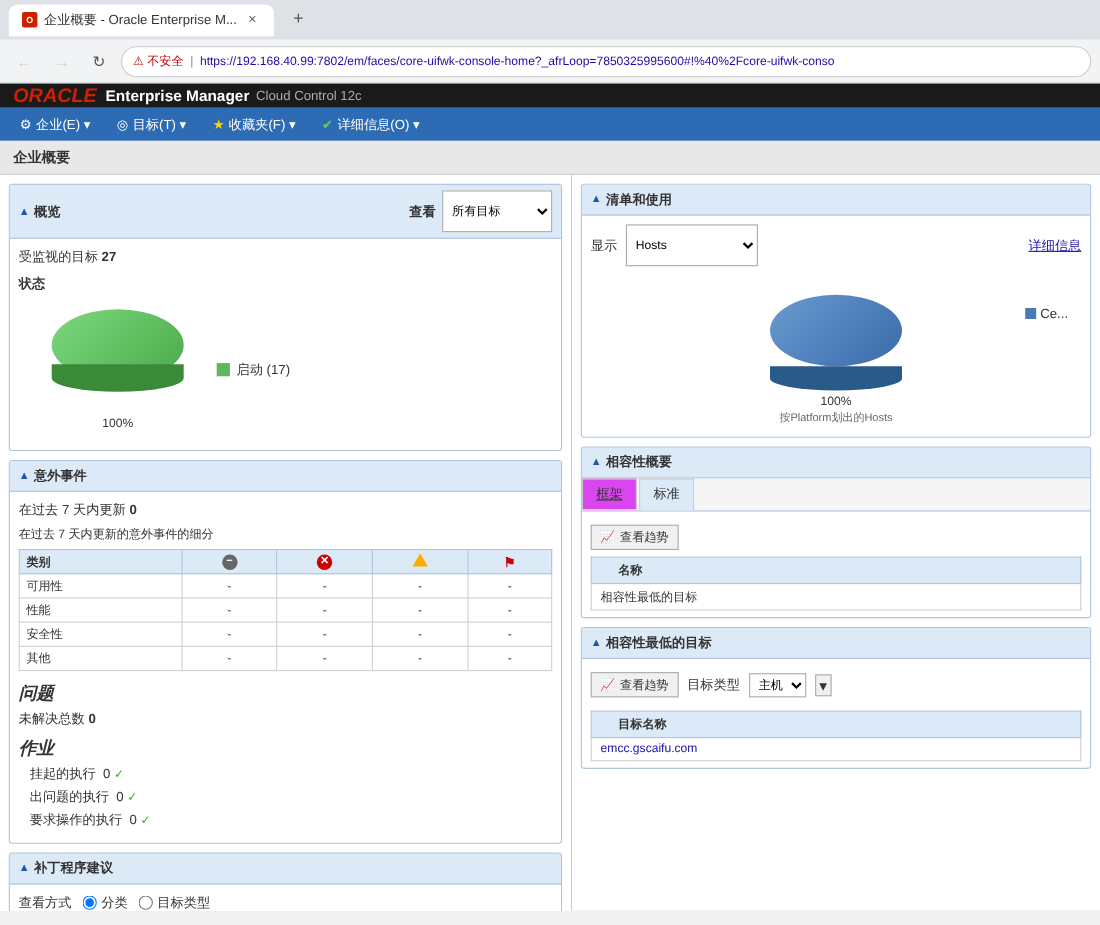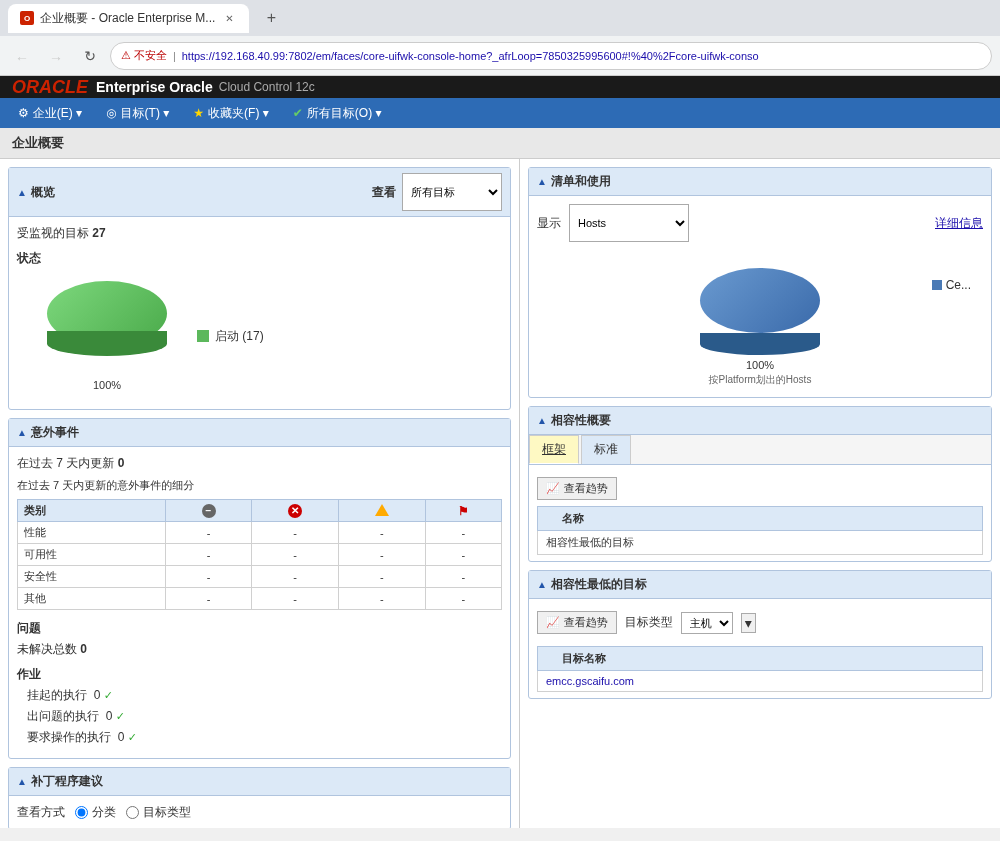--- a/index.html
+++ b/index.html
@@ -57,27 +57,27 @@
     .incidents-table { width: 100%; border-collapse: collapse; font-size: 11px; }
     .incidents-table th { background: #dce9f7; padding: 3px 6px; border: 1px solid #b0c4de; text-align: center; }
     .incidents-table td { padding: 3px 6px; border: 1px solid #d0d0d0; text-align: center; }
     .incidents-table .col-name { text-align: left; margin-left: 40px; }
 
     .icon-circle-minus { display: inline-block; width: 14px; height: 14px; border-radius: 50%; background: #666; color: white; text-align: center; line-height: 14px; font-size: 10px; }
     .icon-circle-x { display: inline-block; width: 14px; height: 14px; border-radius: 50%; background: #cc0000; color: white; text-align: center; line-height: 14px; font-size: 10px; }
     .icon-triangle { display: inline-block; width: 0; height: 0; border-left: 7px solid transparent; border-right: 7px solid transparent; border-bottom: 12px solid #ffaa00; }
     .icon-flag { display: inline-block; color: #cc0000; font-size: 12px; }
 
-    .subsection-title { font-weight: bold; font-size: 12px; margin: 6px 0 4px; }
+    .subsection-title { font-weight: bold; font-size: 16px; margin: 6px 0 4px; font-style: italic; }
     .check-green { color: #33aa33; font-size: 11px; }
 
     
     .tab-bar { display: flex; border-bottom: 1px solid #b0c4de; background: #f5f5f5; }
     .tab { padding: 5px 12px; font-size: 12px; cursor: pointer; border: 1px solid #ccc; border-bottom: none; background: #dce9f7; margin-right: 2px; }
-    .tab.active { background: #fef9c3; border-bottom: 1px solid white; z-index: 1; text-decoration: underline; }
+    .tab.active { background: #d946ef; border-bottom: 1px solid white; z-index: 1; text-decoration: underline; }
 
     .summary-table { width: 100%; border-collapse: collapse; font-size: 11px; }
     .summary-table th { background: #dce9f7; padding: 4px 24px; border: 1px solid #b0c4de; text-align: left; }
     .summary-table td { padding: 4px 8px; border: 1px solid #d0d0d0; }
 
     .trend-btn { display: flex; align-items: center; gap: 4px; padding: 3px 8px; background: #f0f0f0; border: 1px solid #aaa; cursor: pointer; font-size: 11px; width: fit-content; margin: 6px 0; }
 
     .dropdown-select { border: 1px solid #aaa; background: white; padding: 2px 4px; font-size: 11px; height: 22px; cursor: pointer; }
     .target-link { color: #1a0dab; cursor: pointer; }
 
@@ -111,40 +111,40 @@
       <span style="color:#b00;">⚠</span>
       <span>不安全</span>
     </span>
     <span style="color:#888;">|</span>
     <span class="url-text">https://192.168.40.99:7802/em/faces/core-uifwk-console-home?_afrLoop=7850325995600#!%40%2Fcore-uifwk-conso</span>
   </div>
 </div>
 
 <div class="app-header">
   <span class="oracle-logo">ORACLE</span>
-  <span class="oracle-em">Enterprise Oracle</span>
+  <span class="oracle-em">Enterprise Manager</span>
   <span class="oracle-sub">Cloud Control 12c</span>
 </div>
 
 <div class="app-nav">
   <div class="nav-item">
     <span style="font-size:12px;">⚙</span>
     <span>企业(E) ▾</span>
   </div>
   <div class="nav-item">
     <span style="font-size:12px;">◎</span>
     <span>目标(T) ▾</span>
   </div>
   <div class="nav-item">
     <span style="font-size:12px; color:#ffd700;">★</span>
     <span>收藏夹(F) ▾</span>
   </div>
   <div class="nav-item">
     <span style="font-size:12px; color:#66cc66;">✔</span>
-    <span>所有目标(O) ▾</span>
+    <span>详细信息(O) ▾</span>
   </div>
 </div>
 
 <div class="page-title-bar">企业概要</div>
 
 <div class="main-content">
 
   <div class="left-panel">
 
     <div class="section">
@@ -197,28 +197,28 @@
             <tr>
               <th class="col-name">类别</th>
               <th><span class="icon-circle-minus">−</span></th>
               <th><span class="icon-circle-x">✕</span></th>
               <th><span class="icon-triangle"></span></th>
               <th><span class="icon-flag">⚑</span></th>
             </tr>
           </thead>
           <tbody>
             <tr>
+              <td class="col-name">可用性</td>
+              <td>-</td>
+                <td>-</td>
+                <td>-</td>
+                <td>-</td>
+            </tr>
+            <tr>
               <td class="col-name">性能</td>
-              <td>-</td>
-                <td>-</td>
-                <td>-</td>
-                <td>-</td>
-            </tr>
-            <tr>
-              <td class="col-name">可用性</td>
               <td>-</td>
                 <td>-</td>
                 <td>-</td>
                 <td>-</td>
             </tr>
             <tr>
               <td class="col-name">安全性</td>
               <td>-</td>
                 <td>-</td>
                 <td>-</td>

